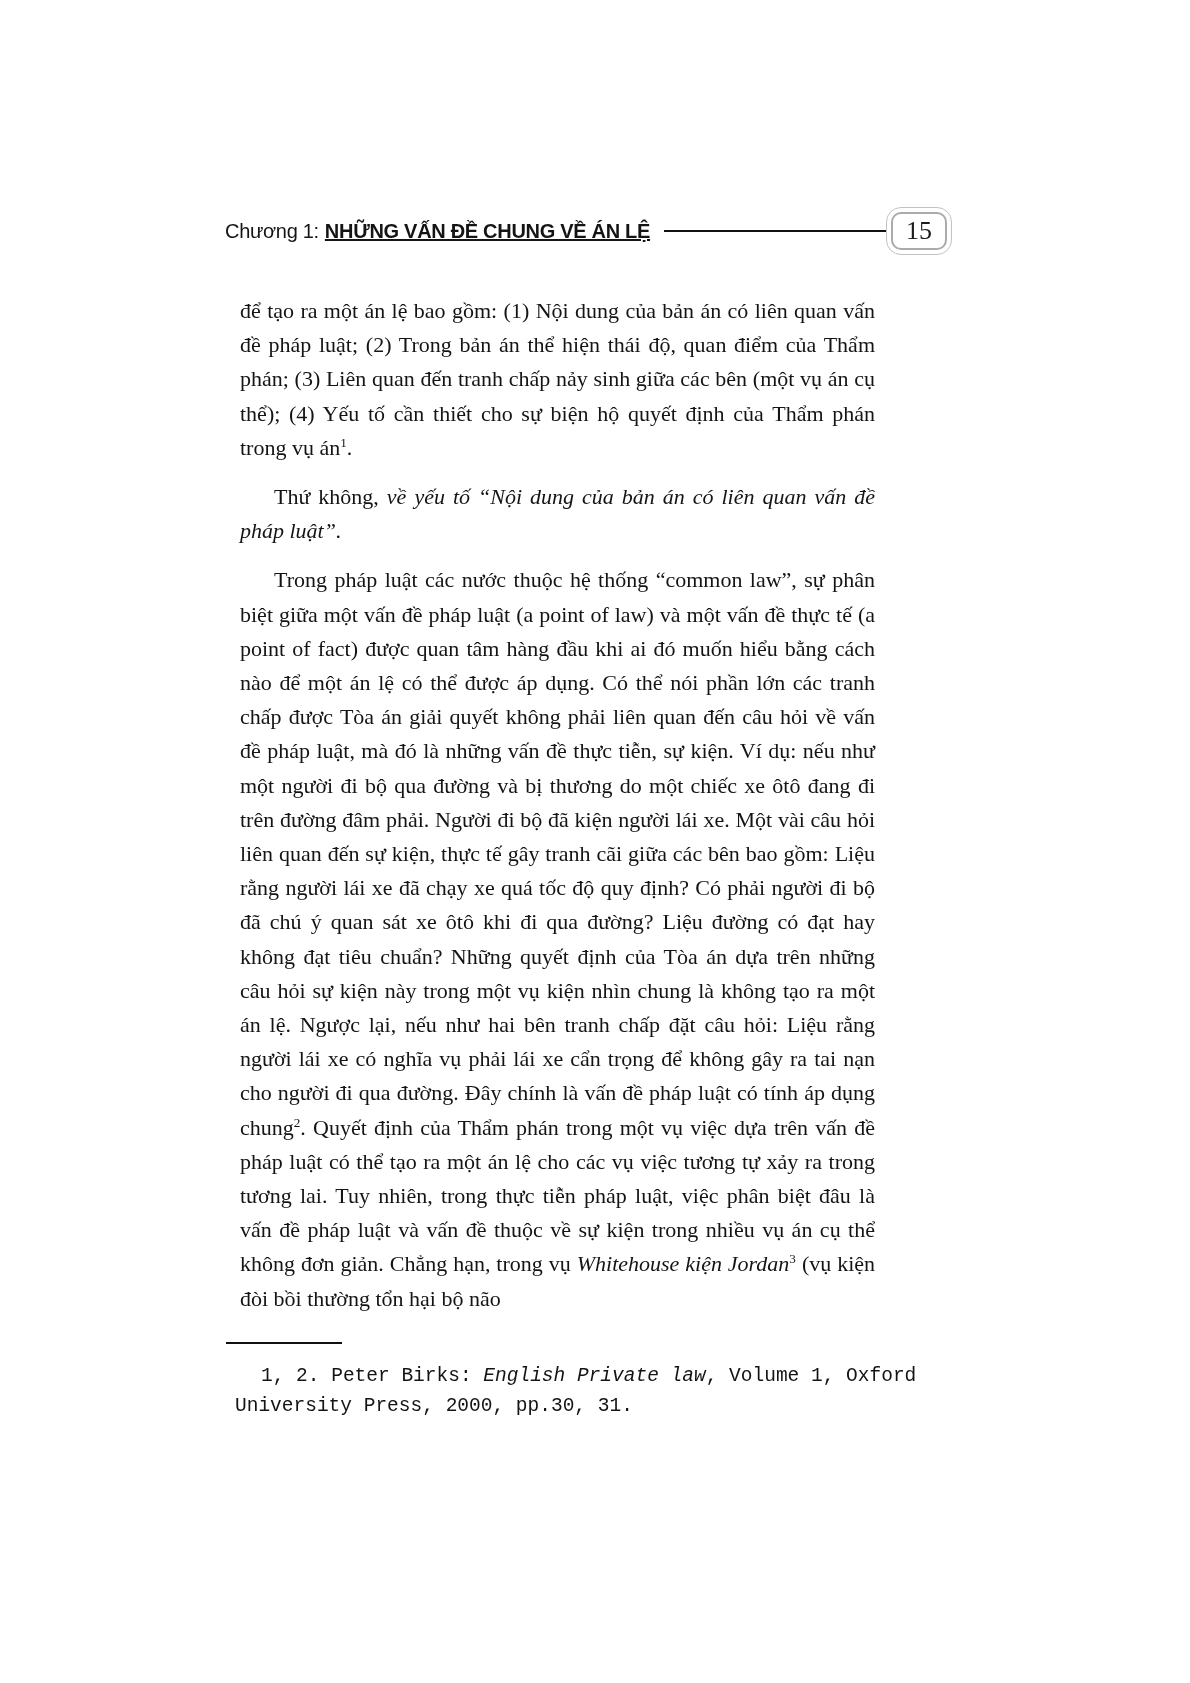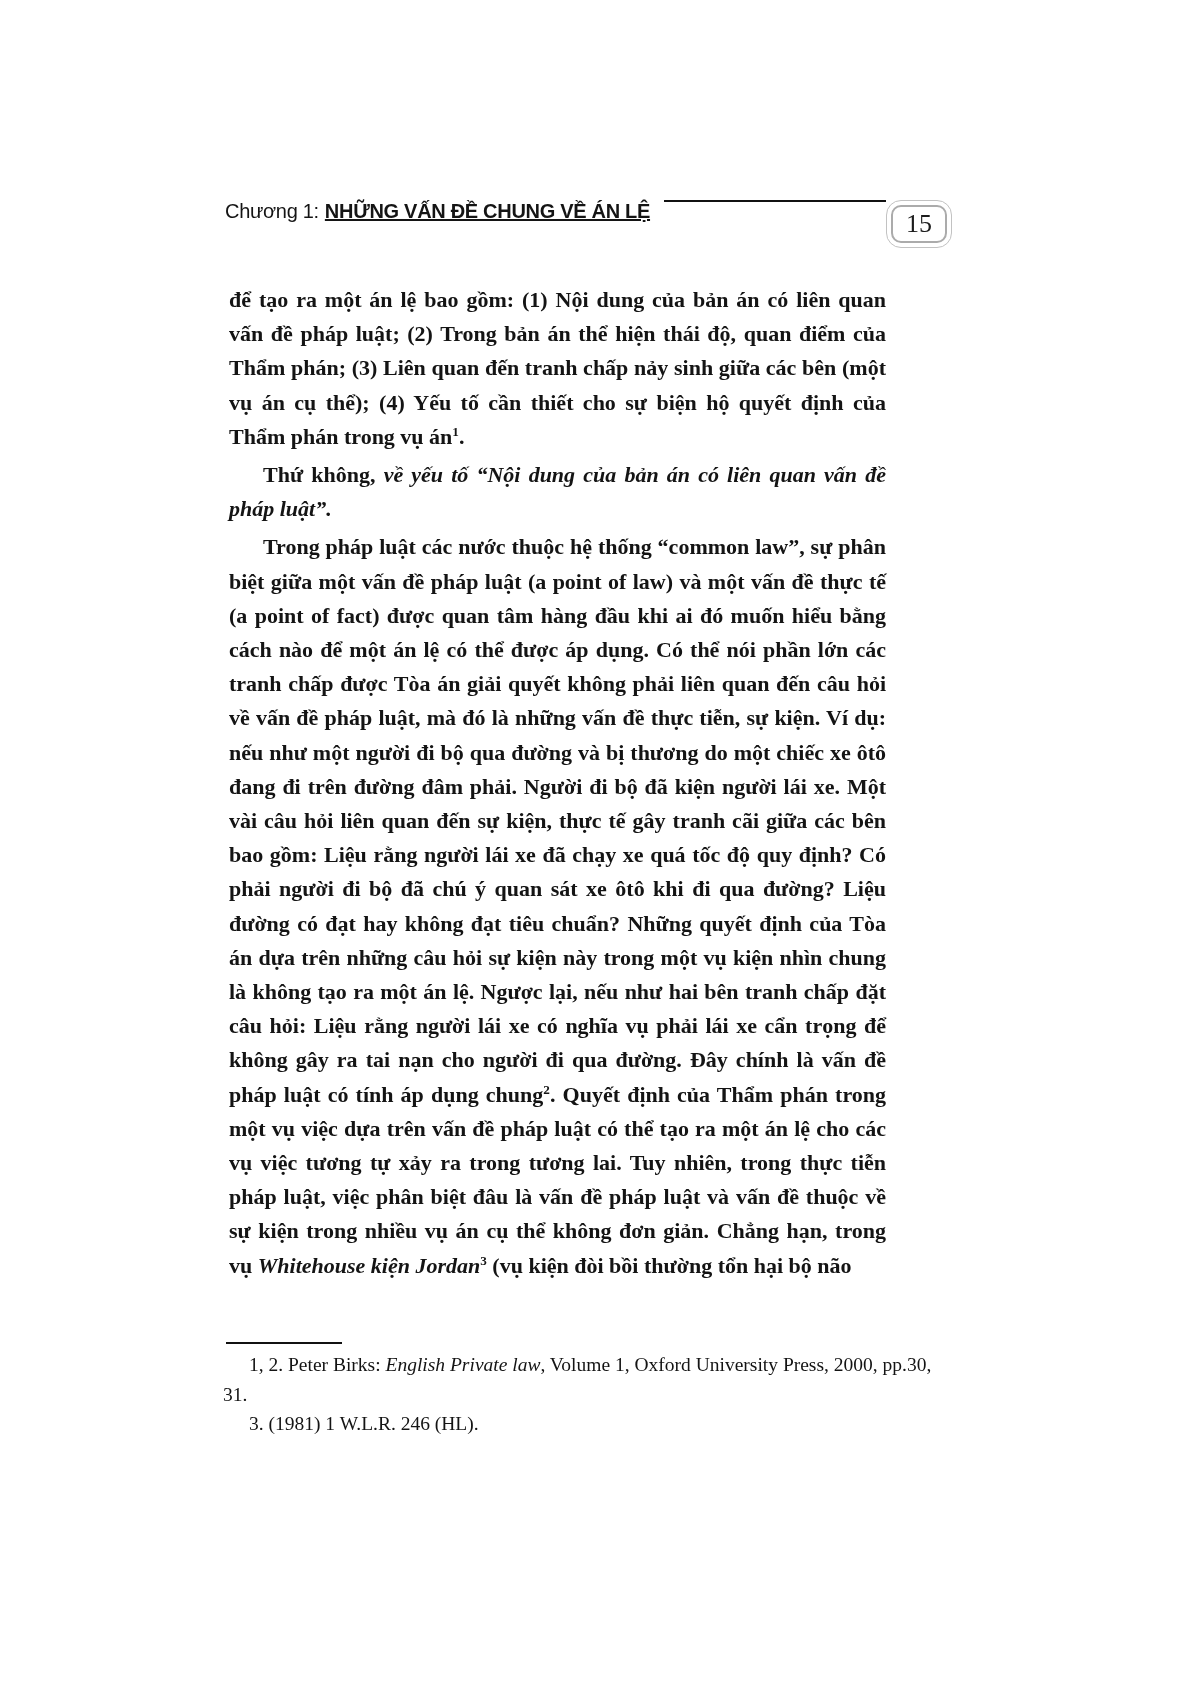--- a/index.html
+++ b/index.html
@@ -7,21 +7,21 @@
     position:relative;
     width:1190px;height:1683px;
     background:#ffffff;
     font-family:"Liberation Serif", serif;
     color:#141414;
     overflow:hidden;
   }
   
   .header{
     position:absolute;left:225px;top:200px;width:727px;height:62px;
-    display:flex;
+    display:flex;align-items:center;
     font-family:"Liberation Sans", sans-serif;
     font-size:20px;letter-spacing:-0.3px;white-space:nowrap;
   }
   .ch-prefix{font-weight:400;}
   .ch-title{font-weight:700;margin-left:6px;text-decoration:underline;}
   .header-rule{
     flex:1 1 auto;height:0;border-top:2.6px solid #111;
     margin:0 0 0 14px;
   }
   .page-box-outer{
@@ -39,37 +39,37 @@
     display:flex;align-items:center;justify-content:center;
     font-family:"Liberation Serif", serif;
     font-size:26px;color:#1c1c1c;letter-spacing:0;
   }
   
   .body-text{
     position:absolute;left:225px;top:279px;width:665px;
     font-size:22px;line-height:34.2px;
     text-align:justify;
   }
-  .para{margin:4px;font-weight:bold;}
+  .para{margin:15px;}
   .para.indent{text-indent:34px;}
   .seg-italic{font-style:italic;}
   sup.fnref{
     font-size:0.60em;line-height:0;vertical-align:super;letter-spacing:0;
   }
   
   .footnote-sep{
     position:absolute;left:226px;top:1342px;width:116px;height:0;
     border-top:2.4px solid #111;
   }
   .footnotes{
     position:absolute;left:223px;top:1350px;width:737px;
     font-size:19.5px;line-height:29.5px;
     text-align:left;
   }
-  .footnote{margin:0;text-indent:26px;}
+  .footnote{margin:12px;text-indent:26px;font-family:Liberation Mono, monospace;}
 </style>
 </head>
 <body>
 
 <div class="page">
 
   <div class="header">
     <span class="ch-prefix">Chương 1:</span>
     <span class="ch-title">NHỮNG VẤN ĐỀ CHUNG VỀ ÁN LỆ</span>
     <div class="header-rule"></div>
@@ -83,16 +83,15 @@
   <div class="body-text" id="paragraphs">
       <p class="para"><span class="seg-normal">để tạo ra một án lệ bao gồm: (1) Nội dung của bản án có liên quan vấn đề pháp luật; (2) Trong bản án thể hiện thái độ, quan điểm của Thẩm phán; (3) Liên quan đến tranh chấp nảy sinh giữa các bên (một vụ án cụ thể); (4) Yếu tố cần thiết cho sự biện hộ quyết định của Thẩm phán trong vụ án</span><sup class="fnref">1</sup><span class="seg-normal">.</span></p>
       <p class="para indent"><span class="seg-normal">Thứ không, </span><span class="seg-italic">về yếu tố “Nội dung của bản án có liên quan vấn đề pháp luật”.</span></p>
       <p class="para indent"><span class="seg-normal">Trong pháp luật các nước thuộc hệ thống “common law”, sự phân biệt giữa một vấn đề pháp luật (a point of law) và một vấn đề thực tế (a point of fact) được quan tâm hàng đầu khi ai đó muốn hiểu bằng cách nào để một án lệ có thể được áp dụng. Có thể nói phần lớn các tranh chấp được Tòa án giải quyết không phải liên quan đến câu hỏi về vấn đề pháp luật, mà đó là những vấn đề thực tiễn, sự kiện. Ví dụ: nếu như một người đi bộ qua đường và bị thương do một chiếc xe ôtô đang đi trên đường đâm phải. Người đi bộ đã kiện người lái xe. Một vài câu hỏi liên quan đến sự kiện, thực tế gây tranh cãi giữa các bên bao gồm: Liệu rằng người lái xe đã chạy xe quá tốc độ quy định? Có phải người đi bộ đã chú ý quan sát xe ôtô khi đi qua đường? Liệu đường có đạt hay không đạt tiêu chuẩn? Những quyết định của Tòa án dựa trên những câu hỏi sự kiện này trong một vụ kiện nhìn chung là không tạo ra một án lệ. Ngược lại, nếu như hai bên tranh chấp đặt câu hỏi: Liệu rằng người lái xe có nghĩa vụ phải lái xe cẩn trọng để không gây ra tai nạn cho người đi qua đường. Đây chính là vấn đề pháp luật có tính áp dụng chung</span><sup class="fnref">2</sup><span class="seg-normal">. Quyết định của Thẩm phán trong một vụ việc dựa trên vấn đề pháp luật có thể tạo ra một án lệ cho các vụ việc tương tự xảy ra trong tương lai. Tuy nhiên, trong thực tiễn pháp luật, việc phân biệt đâu là vấn đề pháp luật và vấn đề thuộc về sự kiện trong nhiều vụ án cụ thể không đơn giản. Chẳng hạn, trong vụ </span><span class="seg-italic">Whitehouse kiện Jordan</span><sup class="fnref">3</sup><span class="seg-normal"> (vụ kiện đòi bồi thường tổn hại bộ não</span></p>
     </div>
 
   <div class="footnote-sep"></div>
 
   <div class="footnotes" id="footnotes">
       <p class="footnote"><span class="seg-normal">1, 2. Peter Birks: </span><span class="seg-italic">English Private law</span><span class="seg-normal">, Volume 1, Oxford University Press, 2000, pp.30, 31.</span></p>
-      <p class="footnote"><span class="seg-normal">3. (1981) 1 W.L.R. 246 (HL).</span></p>
     </div>
 
 </div>
 
 </body></html>

